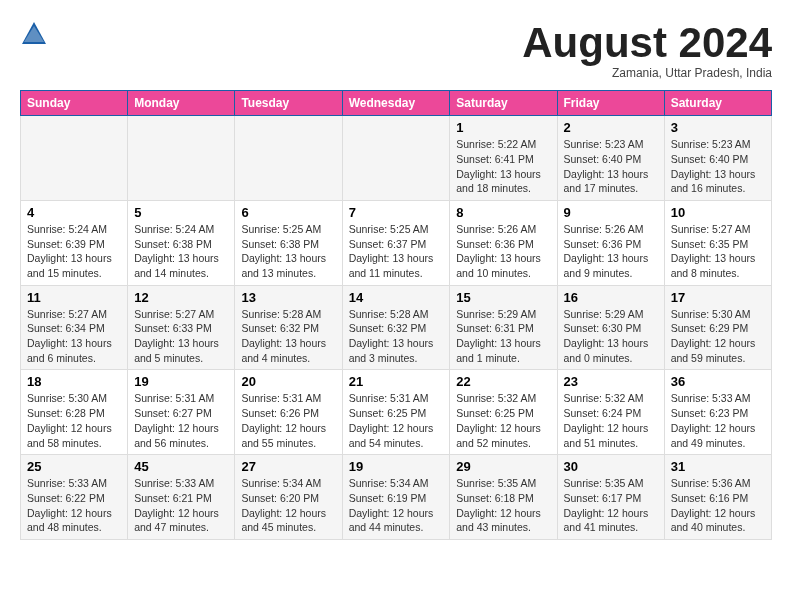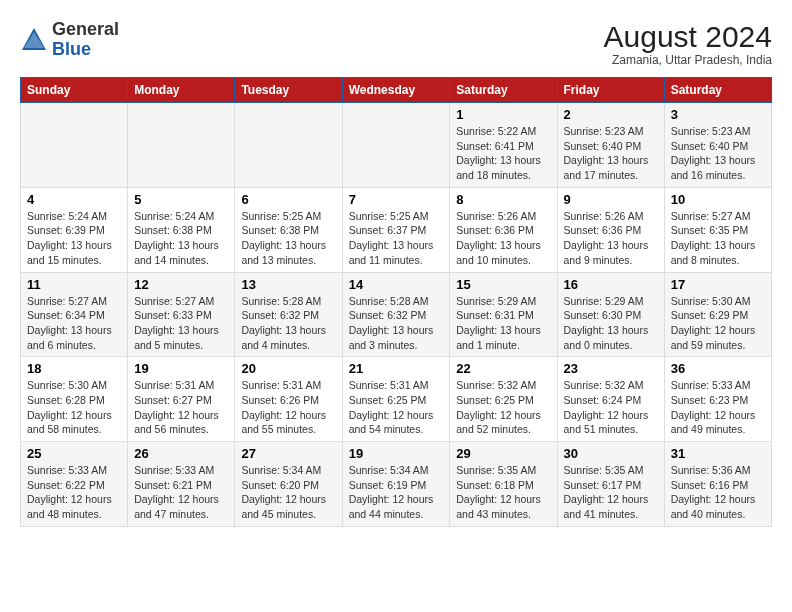--- a/index.html
+++ b/index.html
@@ -29,36 +29,36 @@
     .logo-general { color: #333; }
     .logo-blue { color: #1a5fa8; }
     .logo-icon {
       width: 28px;
       height: 28px;
     }
     .title-area {
       text-align: right;
     }
     .month-title {
-      font-size: 30px;
-      font-weight: normal;
+      font-size: 42px;
+      font-weight: bold;
       color: #222;
       line-height: 1.1;
     }
     .location-title {
       font-size: 12px;
       color: #444;
     }
     .calendar-table {
       width: 100%;
       border-collapse: collapse;
       font-size: 11px;
     }
     .calendar-table thead th {
-      background-color: #b91c1c;
+      background-color: #ec4899;
       color: #fff;
       text-align: left;
       padding: 5px 6px;
       font-size: 12px;
       font-weight: bold;
       border: 1px solid #1a5fa8;
     }
     .calendar-table tbody tr {
       border-bottom: 1px solid #ccc;
     }
@@ -92,24 +92,20 @@
   </style>
 </head>
 <body>
 
 <div class="header-area">
   <div class="logo">
     <svg class="logo-icon" viewBox="0 0 28 28">
       <polygon points="14,2 26,24 2,24" fill="#1a5fa8"></polygon>
       <polygon points="14,6 24,22 4,22" fill="#fff" opacity="0.3"></polygon>
     </svg>
-    <div class="logo-text">
-      <span class="logo-general">General</span><br>
-      <span class="logo-blue">Blue</span>
-    </div>
   </div>
   <div class="title-area">
     <div class="month-title">August 2024</div>
     <div class="location-title">Zamania, Uttar Pradesh, India</div>
   </div>
 </div>
 
 <table class="calendar-table">
   <thead>
     <tr>
@@ -305,21 +301,21 @@
       </tr>
       <tr>
         <td>
           <span class="day-number">25</span>
           <div class="day-info" style="white-space: pre-line;">Sunrise: 5:33 AM
 Sunset: 6:22 PM
 Daylight: 12 hours
 and 48 minutes.</div>
         </td>
         <td>
-          <span class="day-number">26</span>
+          <span class="day-number">45</span>
           <div class="day-info" style="white-space: pre-line;">Sunrise: 5:33 AM
 Sunset: 6:21 PM
 Daylight: 12 hours
 and 47 minutes.</div>
         </td>
         <td>
           <span class="day-number">27</span>
           <div class="day-info" style="white-space: pre-line;">Sunrise: 5:34 AM
 Sunset: 6:20 PM
 Daylight: 12 hours

